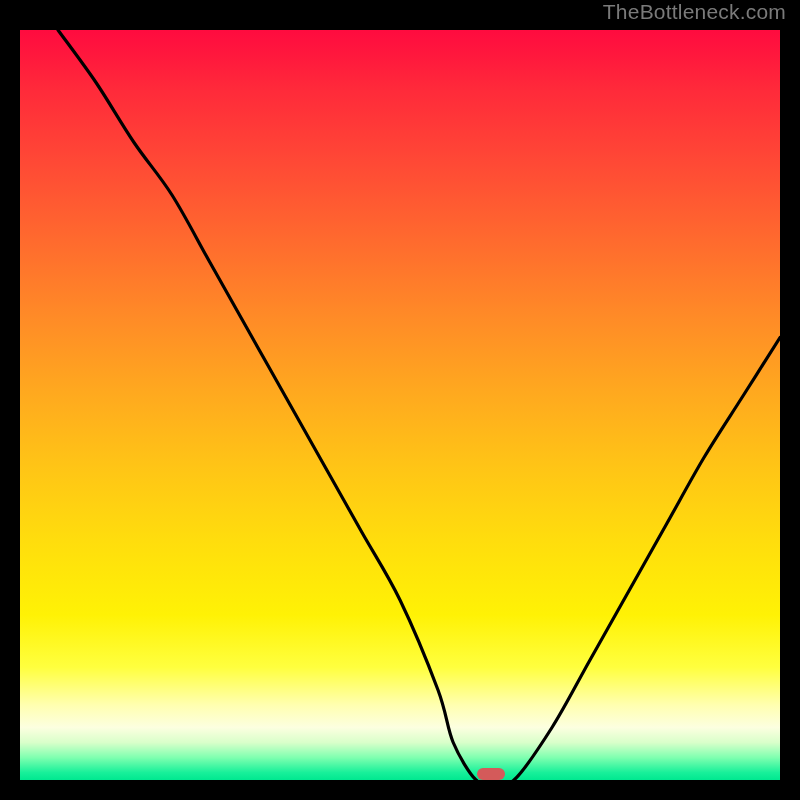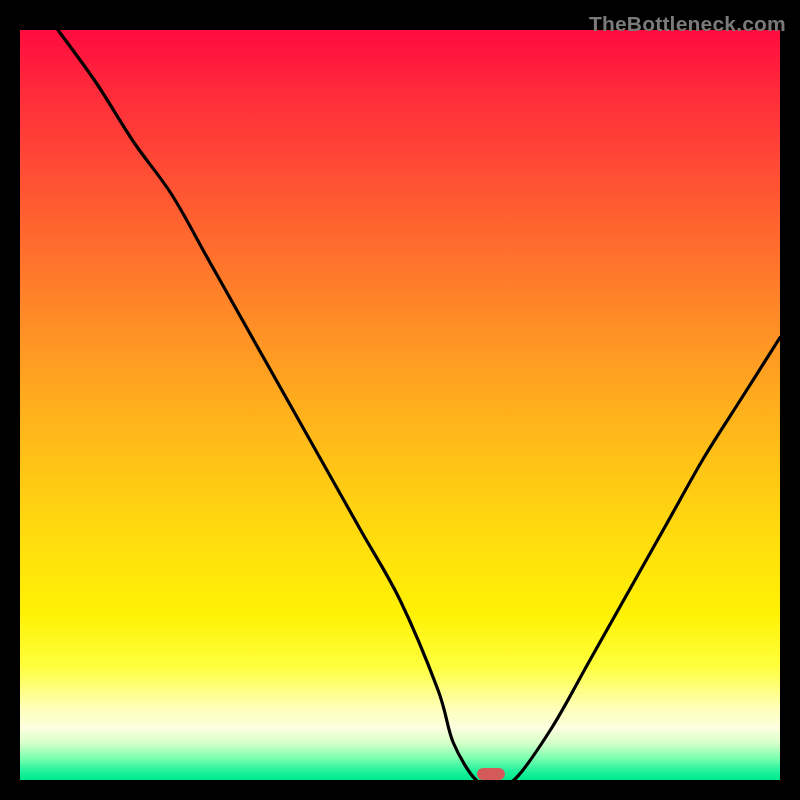--- a/index.html
+++ b/index.html
@@ -55,25 +55,25 @@
   .marker {
     position: absolute;
     width: 28px;
     height: 12px;
     border-radius: 6px;
     background: #d45a5a;
     transform: translate(-50%, -50%);
   }
   .watermark {
     position: absolute;
-    top: 12px;
+    top: 0;
     right: 14px;
     color: #7a7a7a;
     font-size: 21px;
-    font-weight: 700;
+    font-weight: 400;
     letter-spacing: 0.2px;
   }
   svg.curve {
     position: absolute;
     left: 0;
     top: 0;
     width: 760px;
     height: 750px;
   }
 </style>

